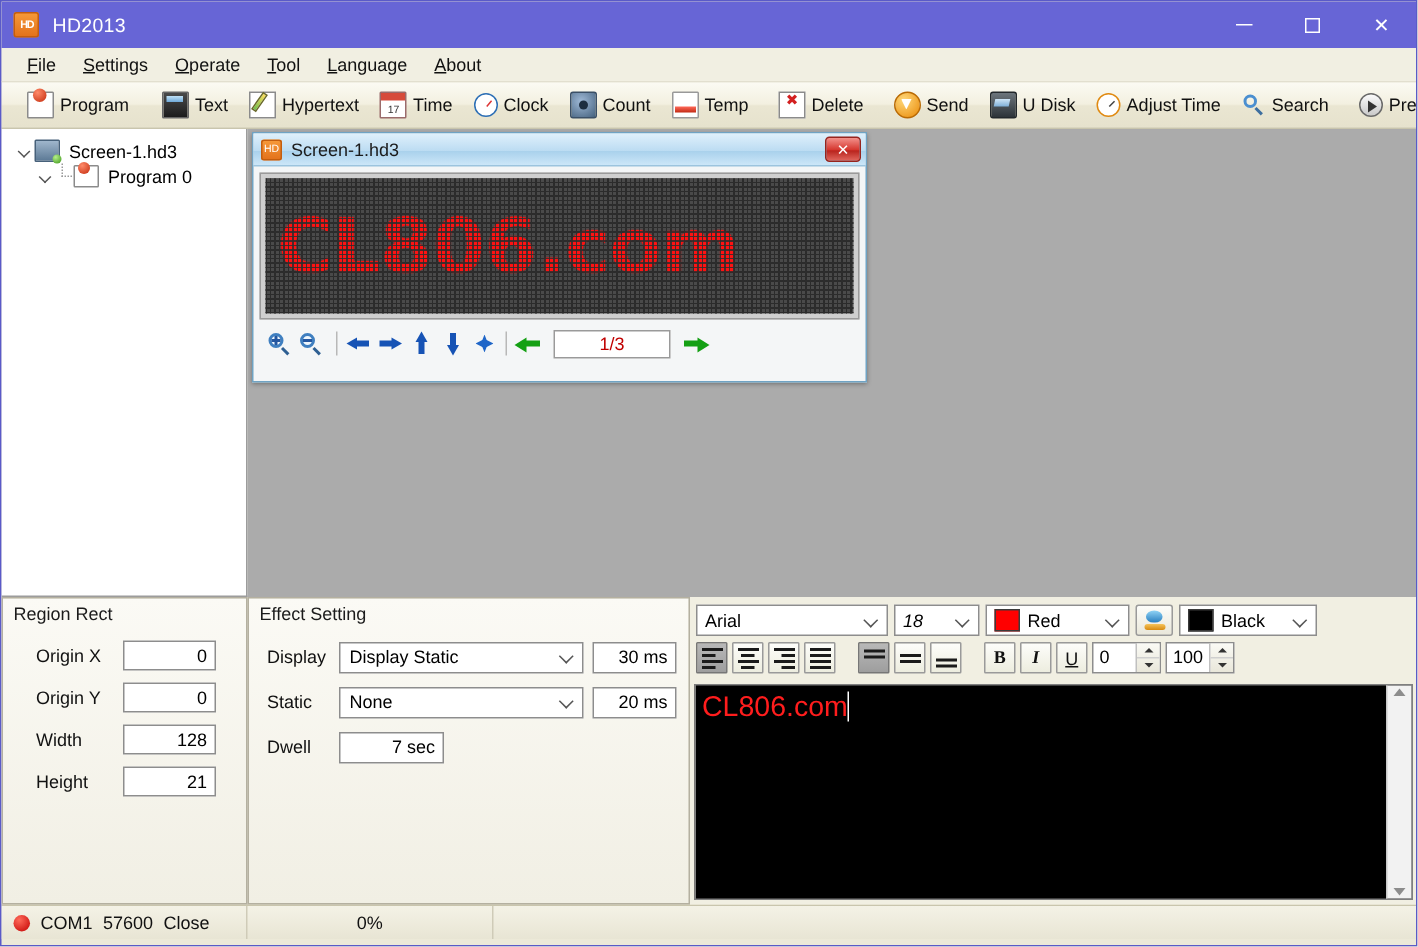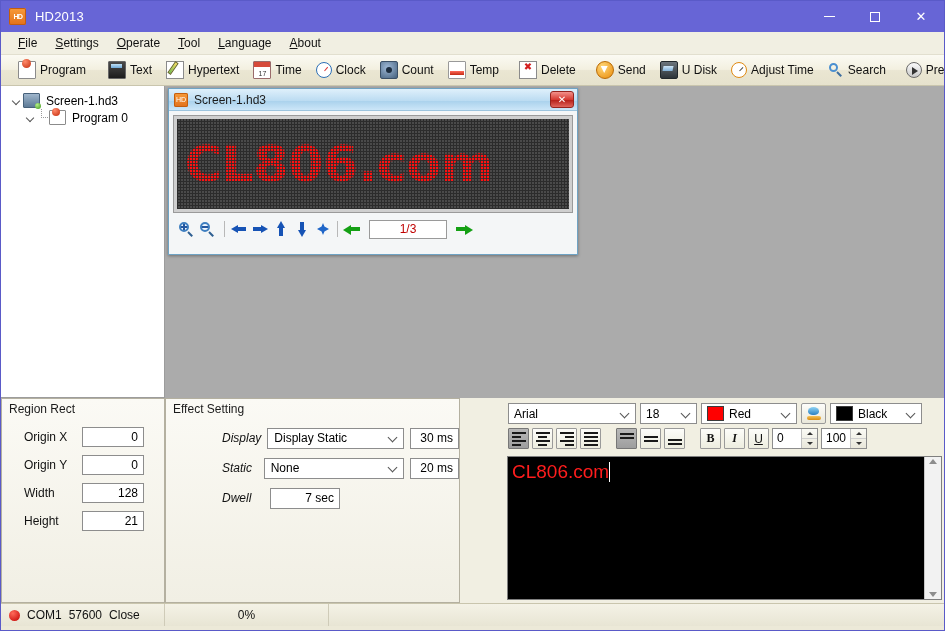--- a/index.html
+++ b/index.html
@@ -194,51 +194,51 @@
   .page-box{width:78px;height:19px;border:1px solid #9a9a9a;background:#fff;
       display:flex;align-items:center;justify-content:center;font-size:12px;color:#c00000;
       margin:0 8px;box-sizing:border-box;}
 
   
   .bottom{display:flex;height:205px;background:#f1efe2;}
   .group{border:1px solid #b4b0a0;background:linear-gradient(180deg,#fbfaf5,#f1efe4);
          box-sizing:border-box;position:relative;}
   .group > .gtitle{position:absolute;top:3px;left:7px;font-size:12px;color:#1b1b1b;}
   .pane-region{width:164px;margin:0;border-right:1px solid #b4b0a0;}
-  .pane-effect{width:295px;border-right:1px solid #b4b0a0;padding-left:44px;}
-  .pane-editor{flex:1;background:#f1efe2;position:relative;margin-left:44px;}
+  .pane-effect{width:295px;border-right:1px solid #b4b0a0;}
+  .pane-editor{flex:1;background:#f1efe2;position:relative;}
   .grp-inner{padding-top:24px;}
   .frow{display:flex;align-items:center;height:28px;padding-left:22px;}
   .frow .flabel{width:58px;font-size:12px;color:#111;}
   .tinput{height:20px;border:1px solid #8d8d8d;background:#fff;box-sizing:border-box;
           font-size:12px;text-align:right;padding:0 5px;line-height:18px;color:#000;}
   .w-num{width:62px;}
   .ef-row{display:flex;align-items:center;height:30px;padding-left:12px;gap:6px;}
-  .ef-label{width:42px;font-size:12px;color:#111;font-style:italic;}
+  .ef-label{width:42px;font-size:12px;color:#111;}
   .sel{height:21px;border:1px solid #8d8d8d;background:#fff;box-sizing:border-box;
        display:flex;align-items:center;padding:0 3px 0 6px;font-size:12px;color:#000;position:relative;}
   .sel .chevd{margin-left:auto;width:14px;height:14px;position:relative;}
   .sel .chevd:after{content:"";position:absolute;left:3px;top:3px;width:6px;height:6px;
       border-right:1.4px solid #555;border-bottom:1.4px solid #555;transform:rotate(45deg);}
   .w-disp{width:163px;}
   .ms-box{width:56px;height:21px;border:1px solid #8d8d8d;background:#fff;box-sizing:border-box;
       font-size:12px;text-align:right;padding:0 5px;line-height:19px;}
   .dwell-box{width:70px;height:21px;border:1px solid #8d8d8d;background:#fff;box-sizing:border-box;
       font-size:12px;text-align:right;padding:0 5px;line-height:19px;}
 
   
   .fontbar{display:flex;align-items:center;gap:4px;padding:5px 4px 0 4px;}
   .fontbar2{display:flex;align-items:center;gap:3px;padding:4px 4px 4px 4px;}
   .combo{height:21px;border:1px solid #8d8d8d;background:#fff;box-sizing:border-box;
       display:flex;align-items:center;padding:0 2px 0 5px;font-size:12px;color:#000;}
   .combo .chevd{margin-left:auto;width:16px;height:16px;position:relative;}
   .combo .chevd:after{content:"";position:absolute;left:4px;top:4px;width:6px;height:6px;
       border-right:1.4px solid #555;border-bottom:1.4px solid #555;transform:rotate(45deg);}
   .cb-font{width:128px;}
-  .cb-size{width:57px;}
+  .cb-size{width:57px;font-style:italic;}
   .cb-color{width:96px;}
   .cb-bg{width:92px;}
   .swatch{width:15px;height:13px;border:1px solid #3a3a3a;margin-right:5px;flex:none;}
   .btn-fill{width:25px;height:21px;border:1px solid #9a9a9a;background:linear-gradient(180deg,#fdfdfa,#e9e7da);
       display:flex;align-items:center;justify-content:center;box-sizing:border-box;border-radius:2px;}
   .fill-ico{width:14px;height:13px;position:relative;}
   .fill-ico:before{content:"";position:absolute;left:1px;top:0;width:11px;height:8px;border-radius:50% 50% 45% 45%;
       background:linear-gradient(180deg,#8fd3f5,#2a7fc0);}
   .fill-ico:after{content:"";position:absolute;left:0;bottom:0;width:14px;height:4px;border-radius:2px;
       background:linear-gradient(180deg,#f5c35a,#d88a10);}

